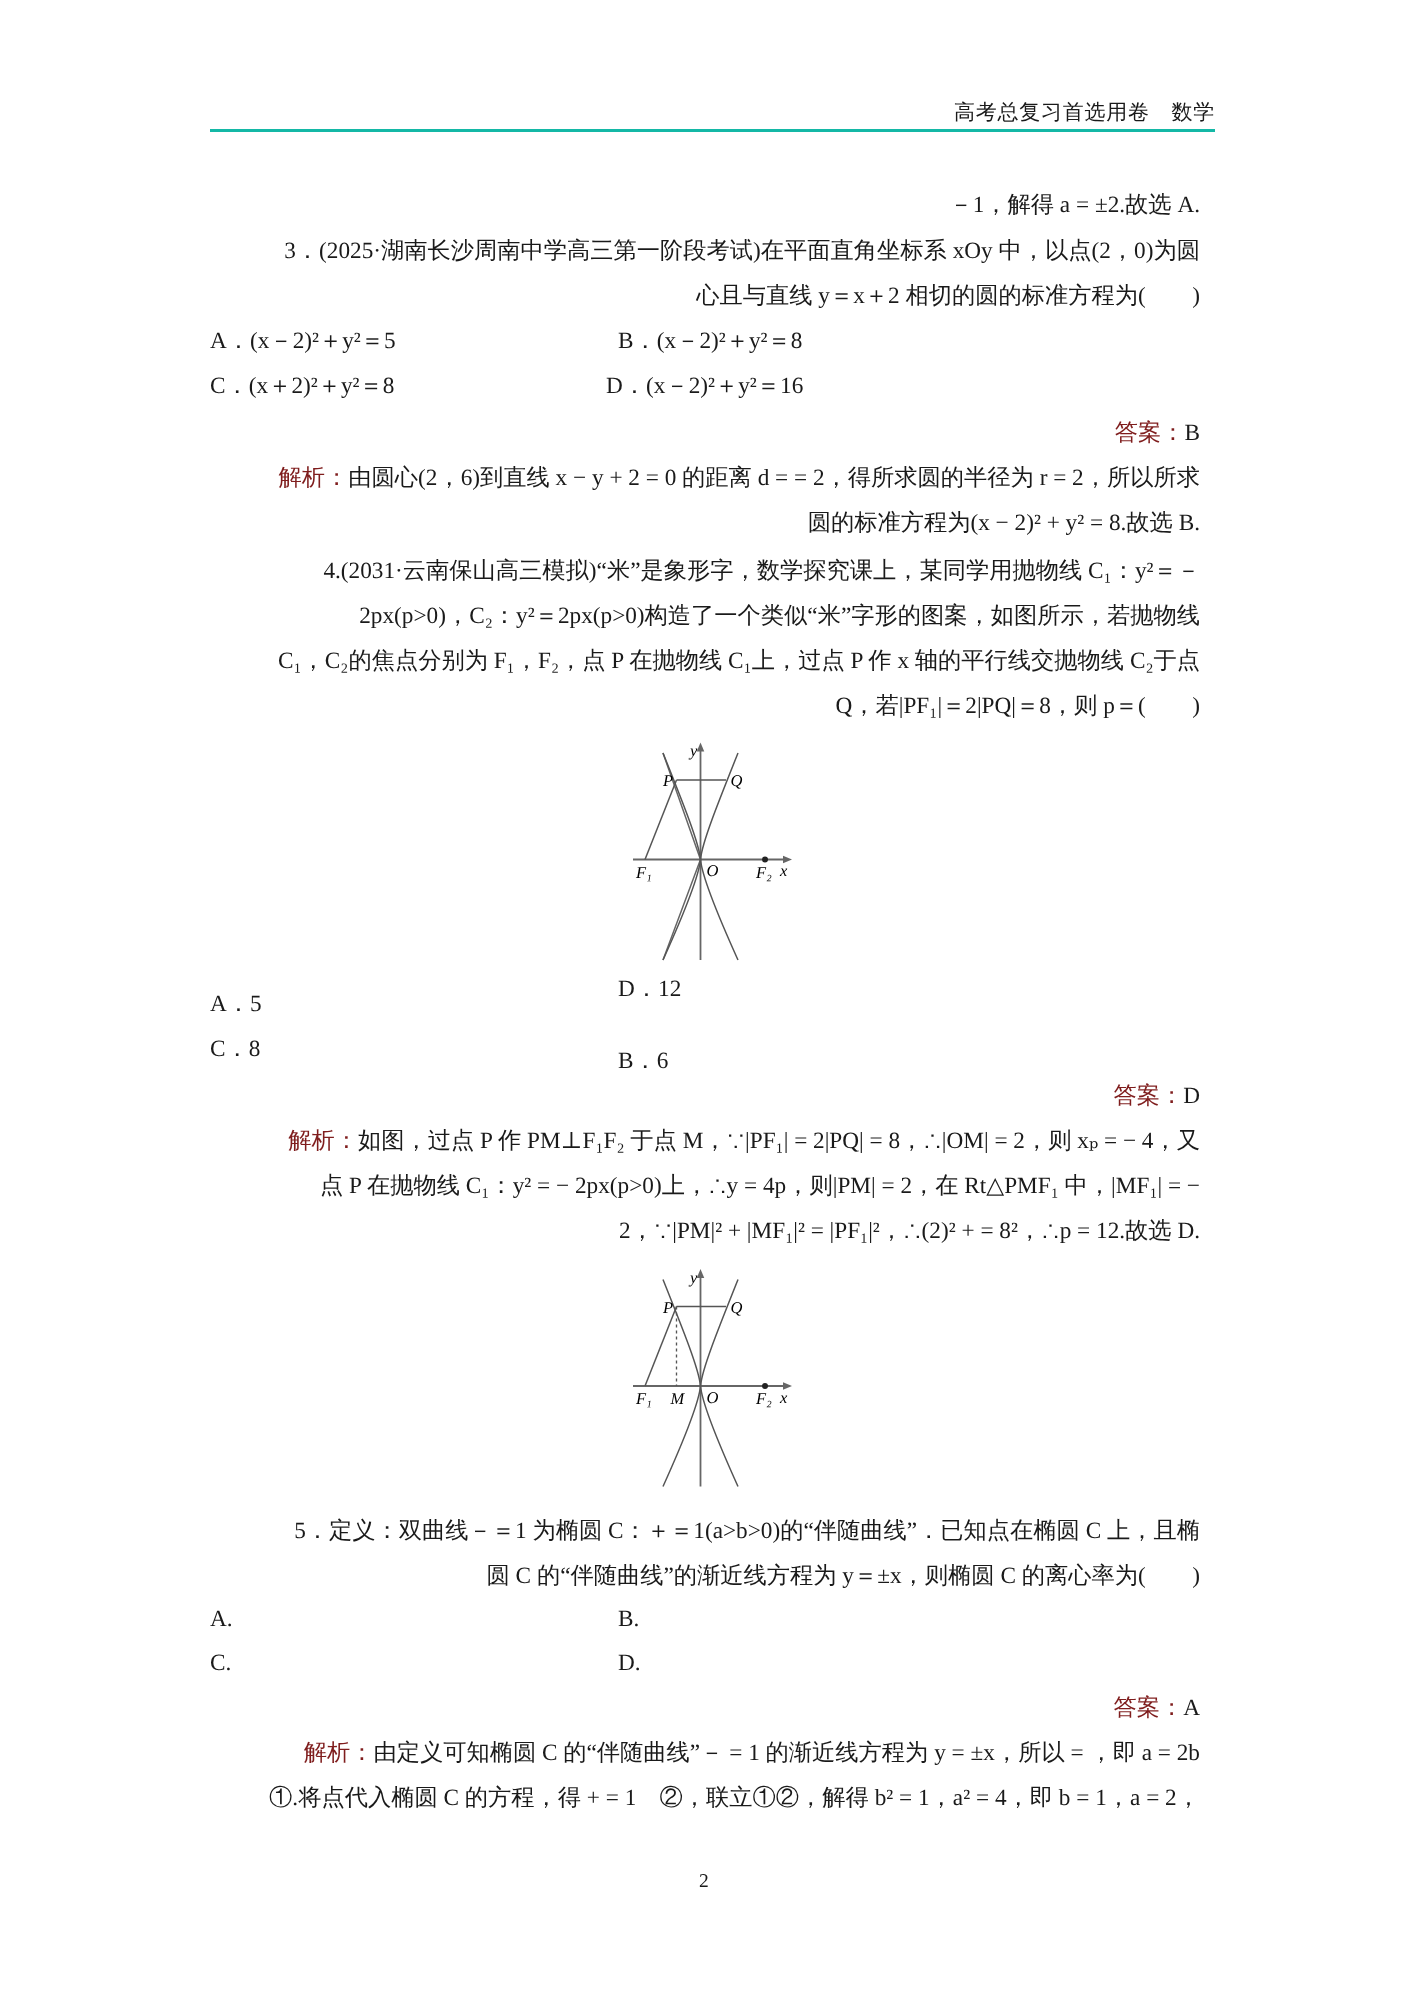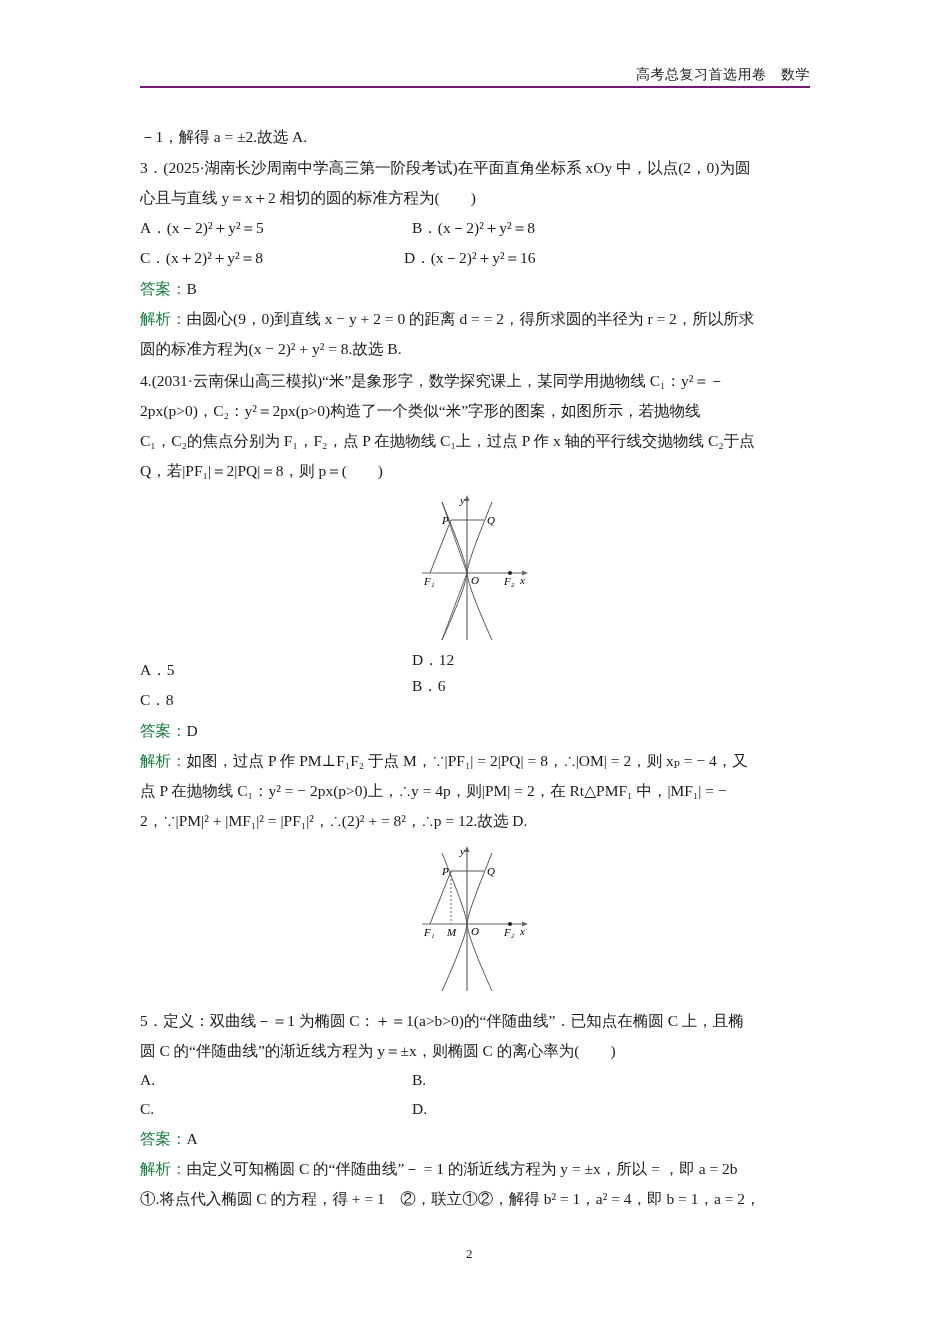--- a/index.html
+++ b/index.html
@@ -1,23 +1,23 @@
 <!DOCTYPE html>
 <html><head>
 <meta charset="utf-8">
 <style>
   html, body { margin: 0; padding: 0; background: #ffffff; }
   body { width: 950px; height: 1344px; position: relative; overflow: hidden;
          font-family: "Liberation Serif", "DejaVu Serif", serif; color: #1a1a1a; }
   .header { position: absolute; left: 140px; top: 62px; width: 670px; height: 24px;
-            border-bottom: 2px solid #701a75; }
+            border-bottom: 2px solid #14b8a6; }
   .header-title { position: absolute; right: 0; top: 4px; font-size: 14px; letter-spacing: 0.5px; }
-  .line { position: absolute; left: 140px; width: 672px; font-size: 15.5px; line-height: 20px; white-space: nowrap; }
+  .line { position: absolute; left: 128px; width: 672px; font-size: 15.5px; line-height: 20px; white-space: nowrap; text-align: right; }
   .opt { position: absolute; font-size: 15.5px; line-height: 20px; white-space: nowrap; }
-  .red { color: #15803d; }
+  .red { color: #7f1d1d; }
   .fig { position: absolute; }
   .pagenum { position: absolute; left: 466px; top: 1246px; font-size: 13px; }
 </style>
 </head>
 <body>
 
 <div class="header">
   <span class="header-title">高考总复习首选用卷　数学</span>
 </div>
 
@@ -26,21 +26,21 @@
 <div class="line" style="top:158px">3．(2025·湖南长沙周南中学高三第一阶段考试)在平面直角坐标系 xOy 中，以点(2，0)为圆</div>
 <div class="line" style="top:188px">心且与直线 y＝x＋2 相切的圆的标准方程为(　　)</div>
 <div class="opt" style="left:140px;top:218px">A．(x－2)²＋y²＝5</div>
 <div class="opt" style="left:412px;top:218px">B．(x－2)²＋y²＝8</div>
 <div class="opt" style="left:140px;top:248px">C．(x＋2)²＋y²＝8</div>
 <div class="opt" style="left:404px;top:248px">D．(x－2)²＋y²＝16</div>
 <div class="line" style="top:279px">
   <span class="red">答案：</span><span>B</span>
 </div>
 <div class="line" style="top:309px">
-  <span class="red">解析：</span><span>由圆心(9，0)到直线 x − y + 2 = 0 的距离 d =  = 2，得所求圆的半径为 r = 2，所以所求</span>
+  <span class="red">解析：</span><span>由圆心(2，6)到直线 x − y + 2 = 0 的距离 d =  = 2，得所求圆的半径为 r = 2，所以所求</span>
 </div>
 <div class="line" style="top:339px">圆的标准方程为(x − 2)² + y² = 8.故选 B.</div>
 
 <div class="line" style="top:371px">4.(2031·云南保山高三模拟)“米”是象形字，数学探究课上，某同学用抛物线 C₁：y²＝－</div>
 <div class="line" style="top:401px">2px(p&gt;0)，C₂：y²＝2px(p&gt;0)构造了一个类似“米”字形的图案，如图所示，若抛物线</div>
 <div class="line" style="top:431px">C₁，C₂的焦点分别为 F₁，F₂，点 P 在抛物线 C₁上，过点 P 作 x 轴的平行线交抛物线 C₂于点</div>
 <div class="line" style="top:461px">Q，若|PF₁|＝2|PQ|＝8，则 p＝(　　)</div>
 
 <svg class="fig" style="left:418px;top:492px" width="115" height="150" viewBox="0 0 115 150">
   <line x1="4" y1="81" x2="107" y2="81" stroke="#666" stroke-width="1.2"></line>
@@ -56,21 +56,21 @@
   <text x="42" y="12" font-size="11" font-style="italic" font-family="Liberation Serif, serif">y</text>
   <text x="24" y="32" font-size="11" font-style="italic" font-family="Liberation Serif, serif">P</text>
   <text x="69" y="32" font-size="11" font-style="italic" font-family="Liberation Serif, serif">Q</text>
   <text x="6" y="93" font-size="11" font-style="italic" font-family="Liberation Serif, serif">F₁</text>
   <text x="53" y="92" font-size="11" font-style="italic" font-family="Liberation Serif, serif">O</text>
   <text x="86" y="93" font-size="11" font-style="italic" font-family="Liberation Serif, serif">F₂</text>
   <text x="102" y="92" font-size="11" font-style="italic" font-family="Liberation Serif, serif">x</text>
 </svg>
 
 <div class="opt" style="left:140px;top:660px">A．5</div>
-<div class="opt" style="left:412px;top:676px">B．6</div>
+<div class="opt" style="left:412px;top:698px">B．6</div>
 <div class="opt" style="left:140px;top:690px">C．8</div>
 <div class="opt" style="left:412px;top:650px">D．12</div>
 <div class="line" style="top:721px">
   <span class="red">答案：</span><span>D</span>
 </div>
 <div class="line" style="top:751px">
   <span class="red">解析：</span><span>如图，过点 P 作 PM⊥F₁F₂ 于点 M，∵|PF₁| = 2|PQ| = 8，∴|OM| = 2，则 xₚ = − 4，又</span>
 </div>
 <div class="line" style="top:781px">点 P 在抛物线 C₁：y² = − 2px(p&gt;0)上，∴y = 4p，则|PM| = 2，在 Rt△PMF₁ 中，|MF₁| = −</div>
 <div class="line" style="top:811px">2，∵|PM|² + |MF₁|² = |PF₁|²，∴(2)² +  = 8²，∴p = 12.故选 D.</div>

